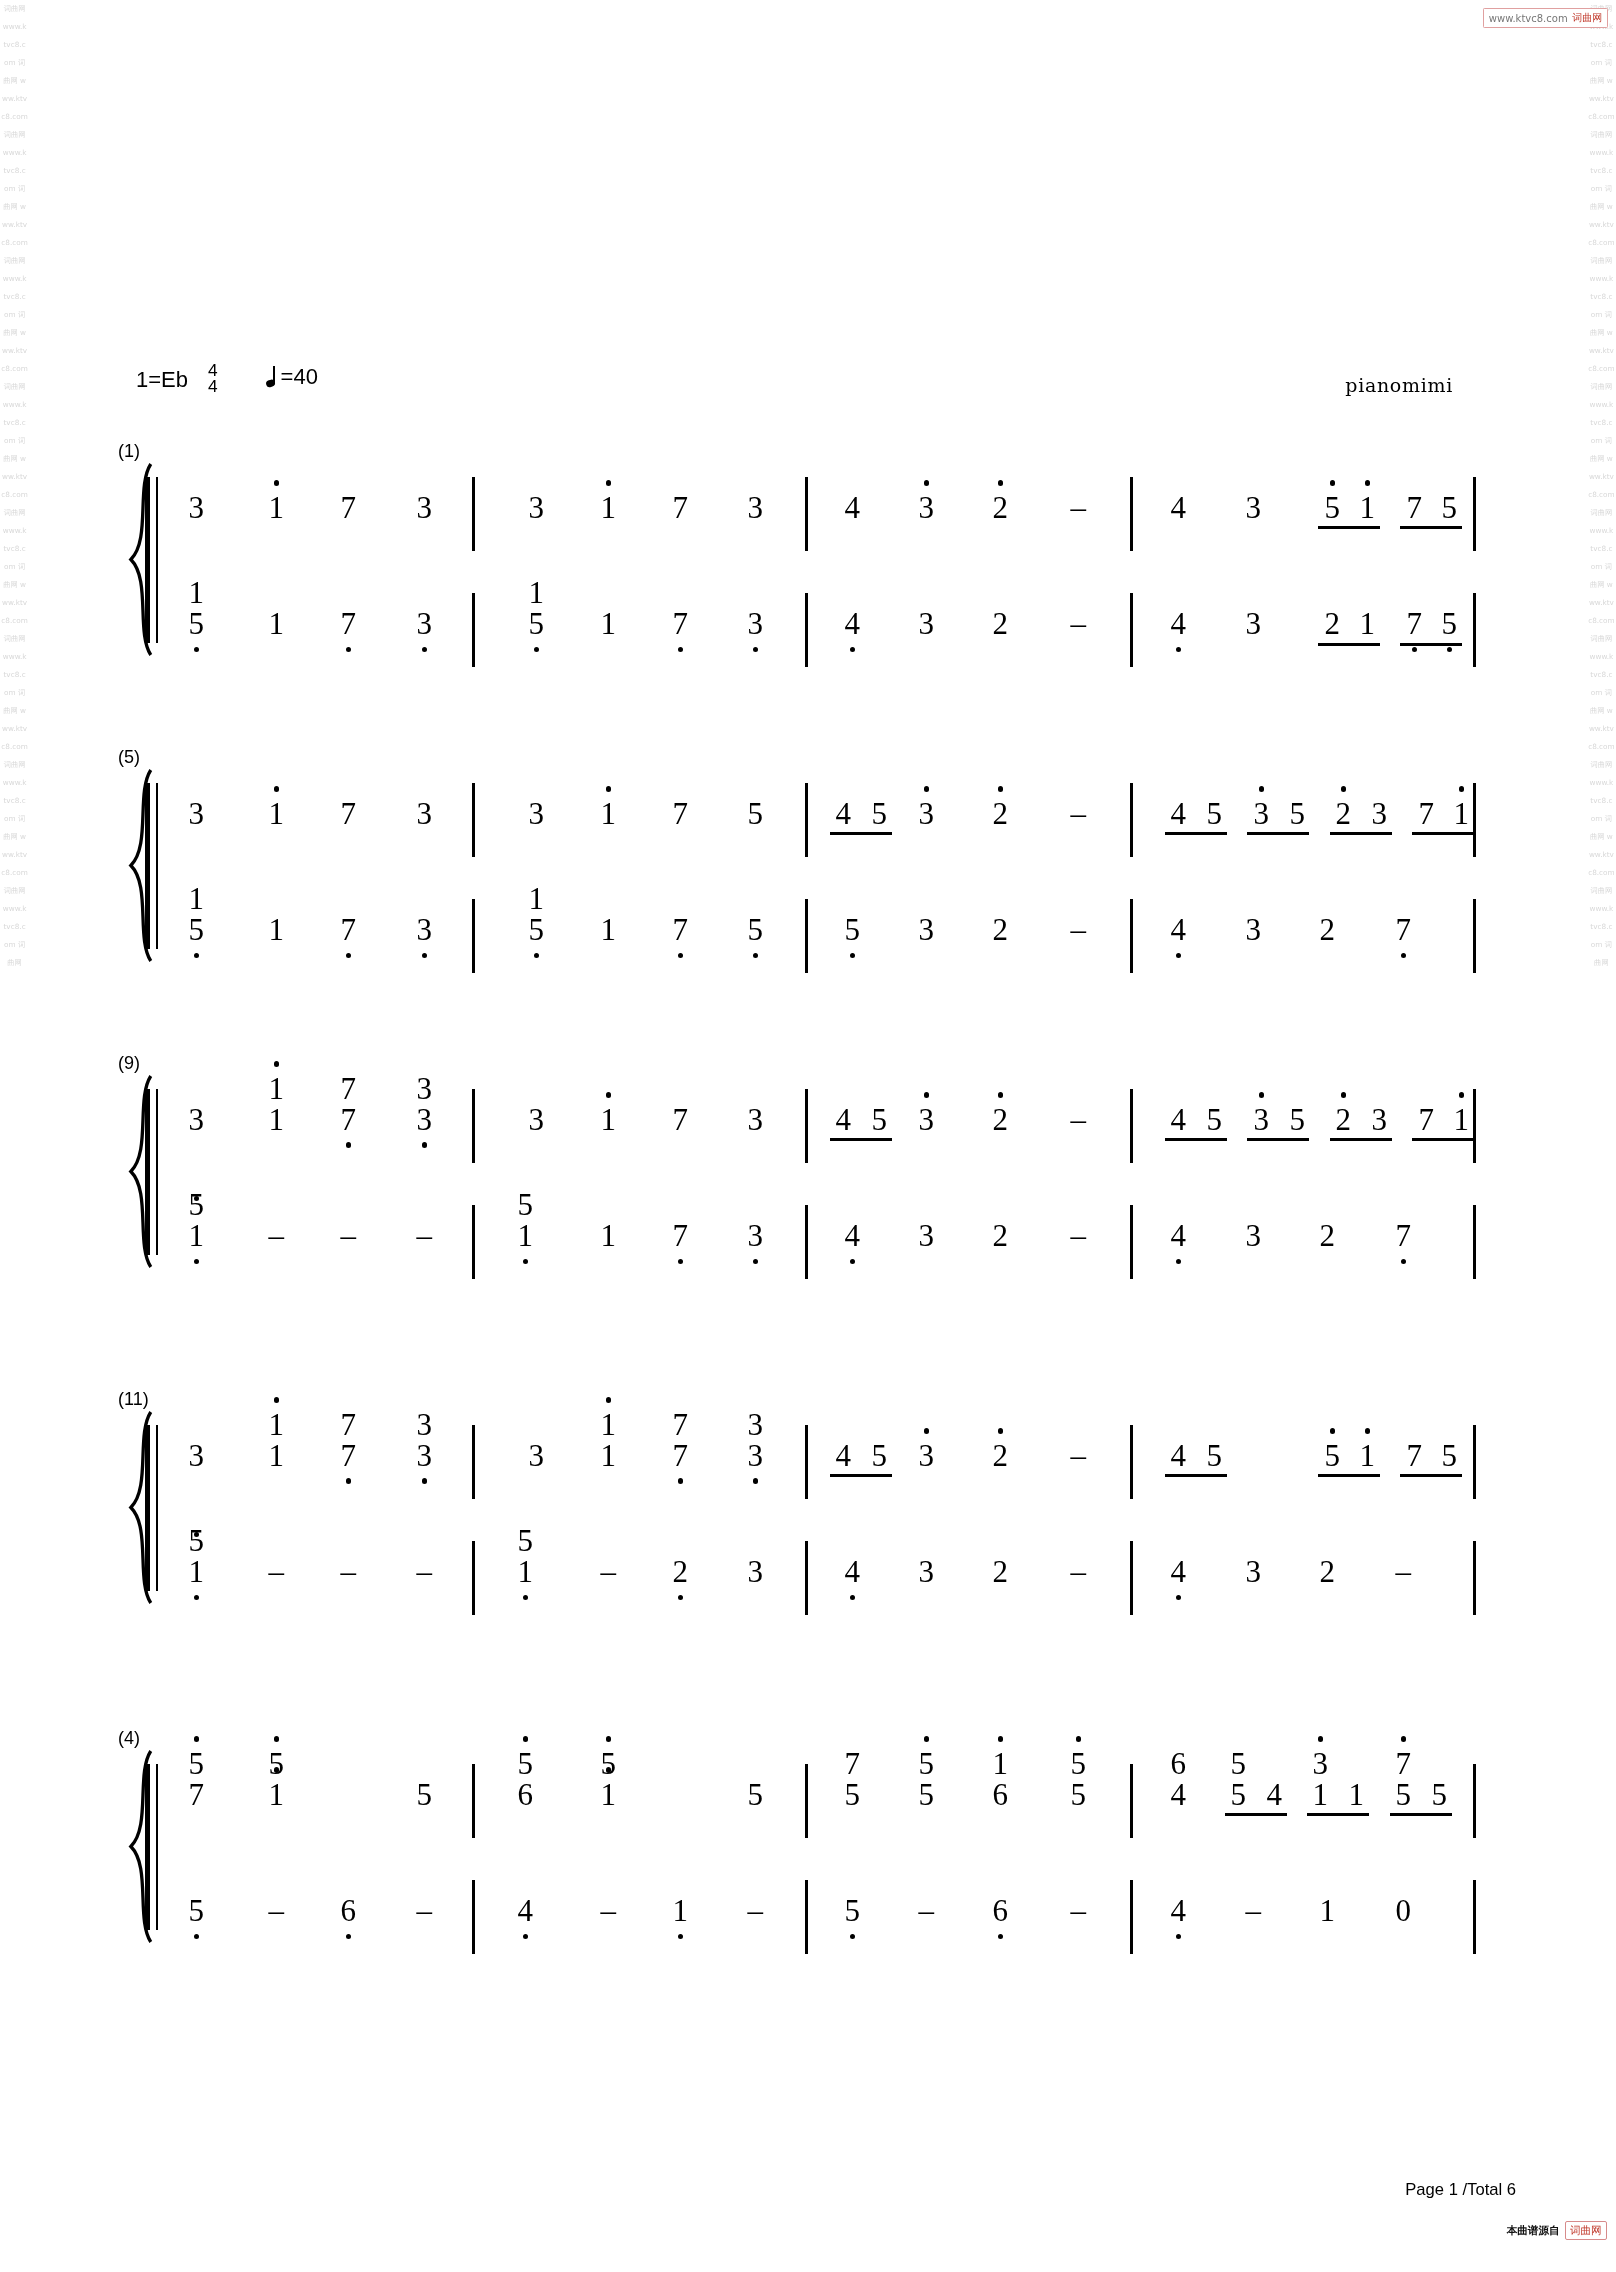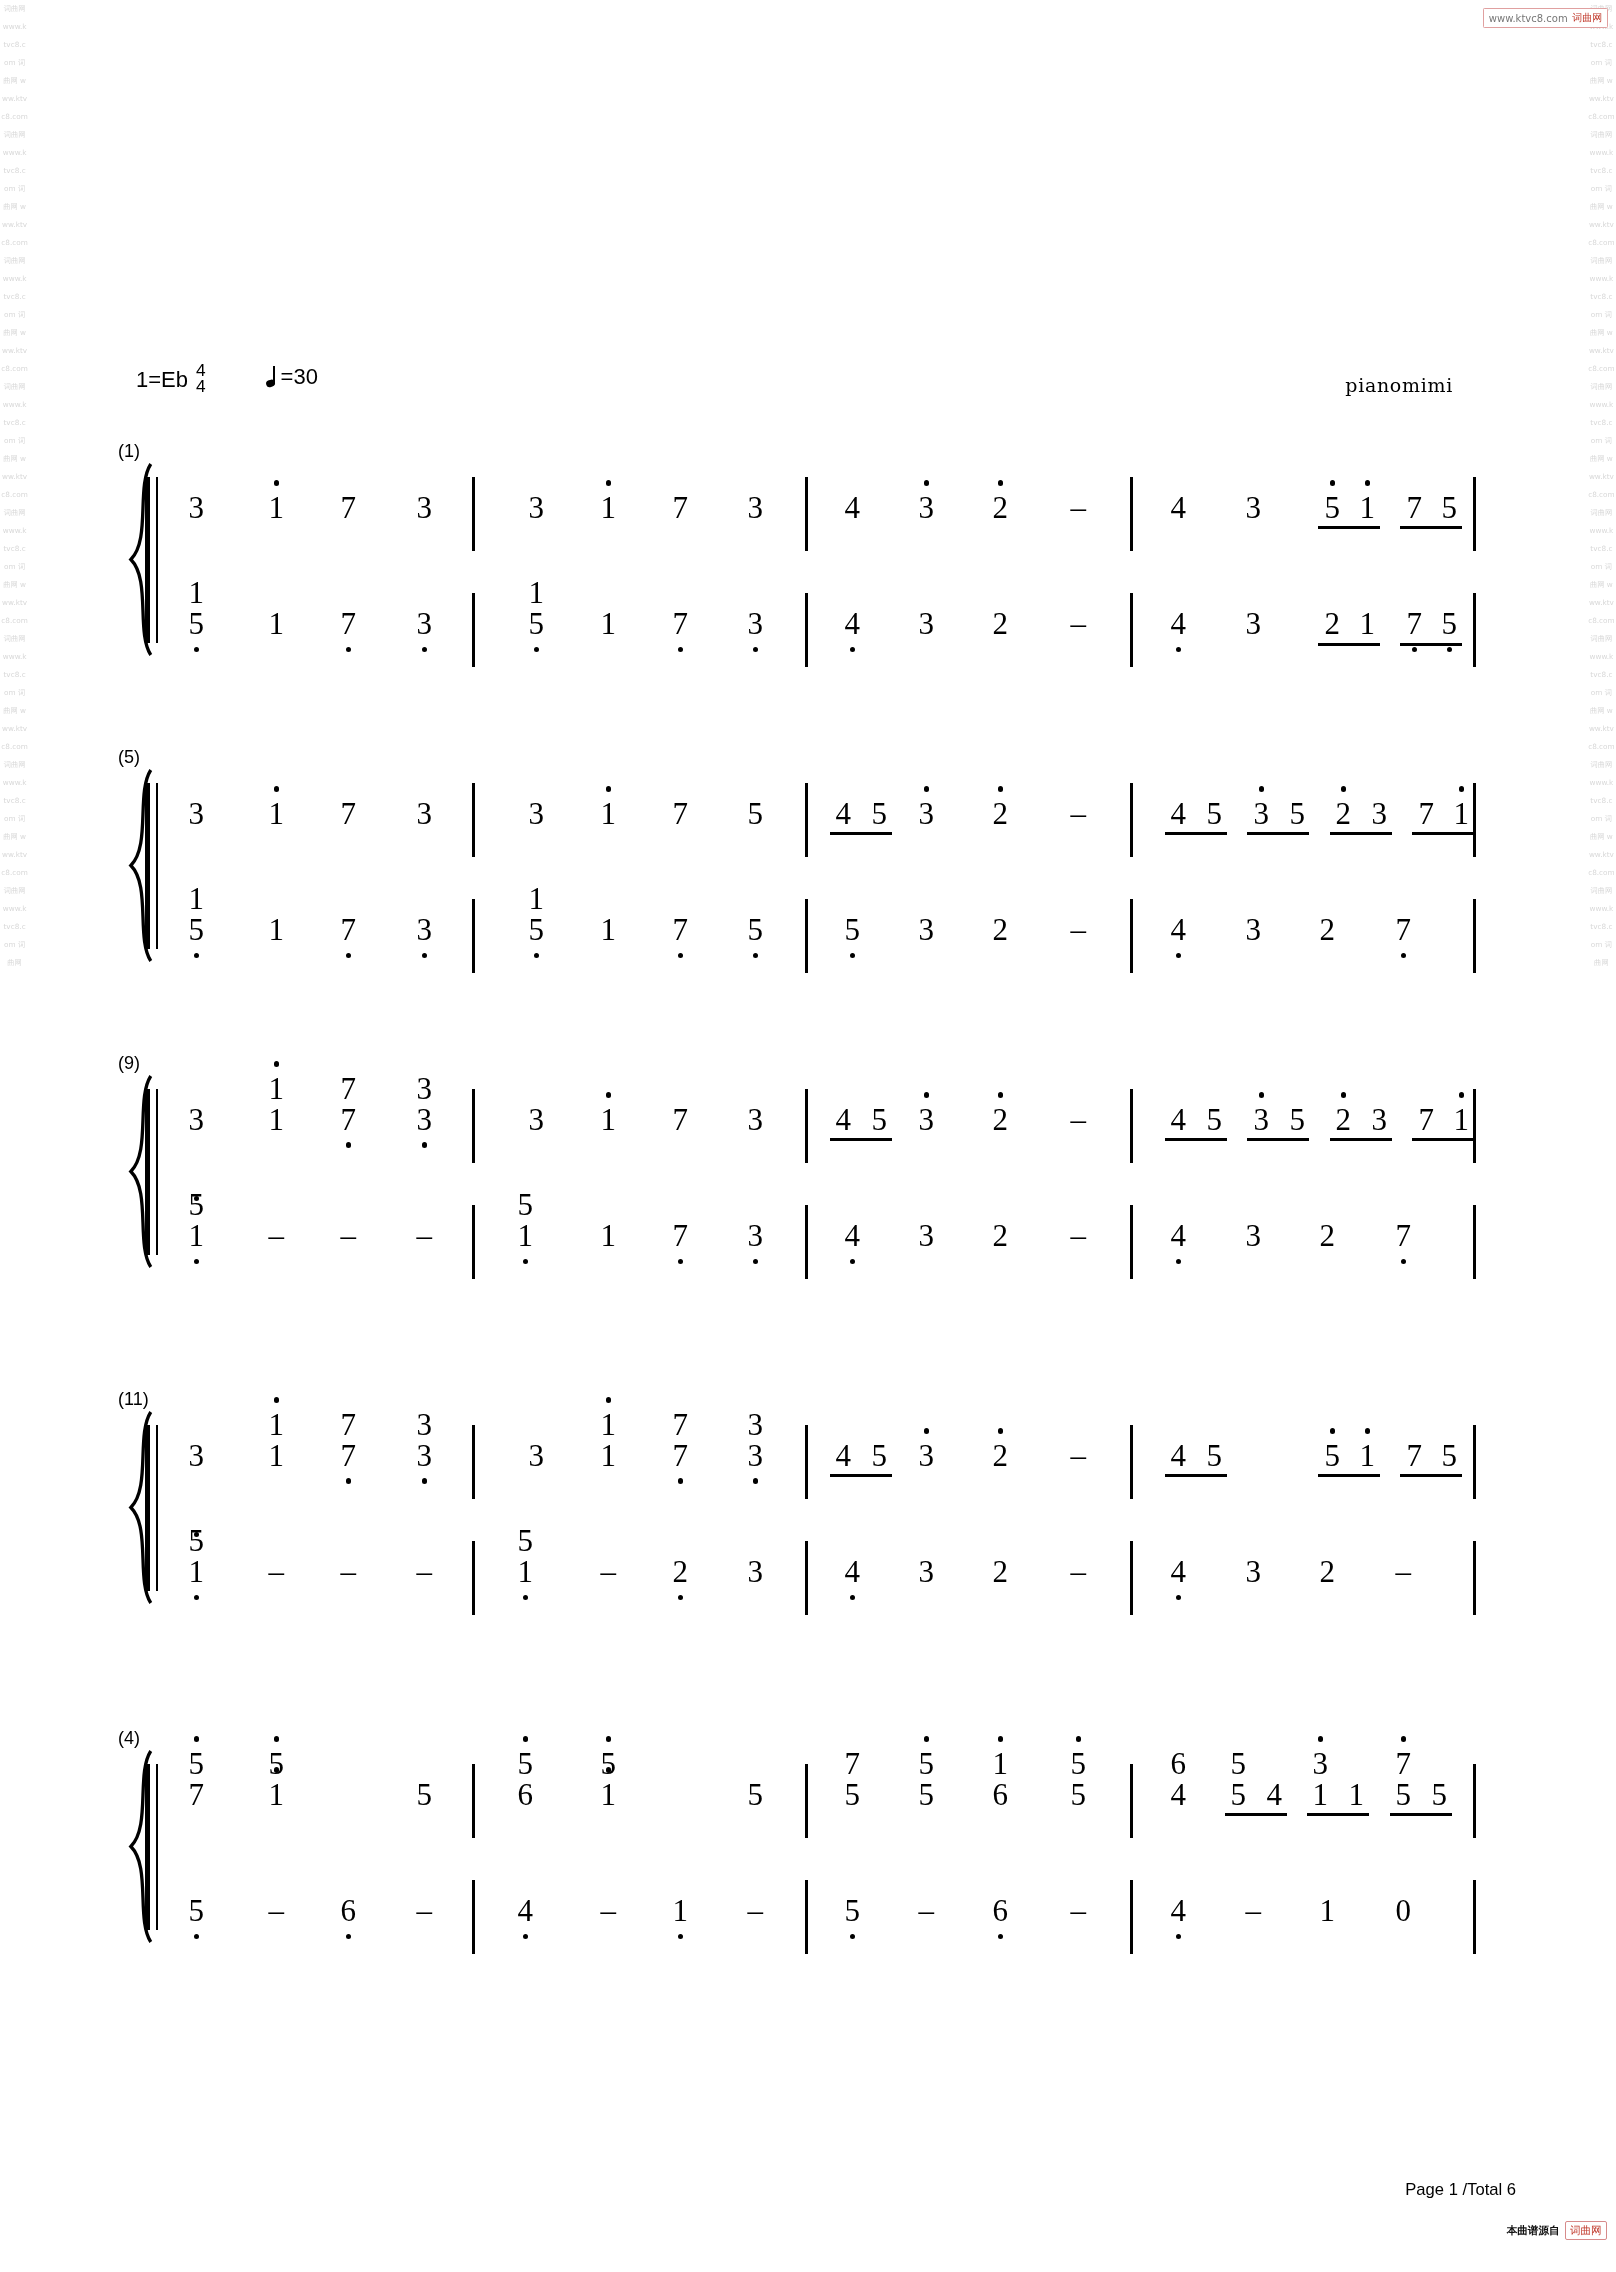--- a/index.html
+++ b/index.html
@@ -59,21 +59,21 @@
     font-size:36px;font-weight:bold;letter-spacing:0.7px;
   }
   .subtitle{
     position:absolute;left:0;right:0;top:321px;text-align:center;
     font-family:"DejaVu Serif", serif;
     font-size:20px;letter-spacing:0.7px;
   }
   .keysig{
     position:absolute;left:136px;top:364px;
     font-family:"Liberation Sans", sans-serif;font-size:22px;
-    display:flex;align-items:center;gap:8px;
+    display:flex;align-items:center;gap:20px;
   }
   .frac{display:inline-flex;flex-direction:column;align-items:center;
     line-height:0.92;font-size:17.3px;position:relative;top:-1.3px;}
   .tempo{
     position:absolute;left:266px;top:364px;
     font-family:"Liberation Sans", sans-serif;font-size:22px;
     display:flex;align-items:center;gap:4px;
   }
   .qnote{position:relative;display:inline-block;width:10.6px;height:22.6px;}
   .qnote .head{position:absolute;left:0;bottom:1.3px;width:8.6px;height:6.6px;
@@ -126,21 +126,21 @@
       <span>4</span>
       <span>4</span>
     </span>
   </div>
 
   <div class="tempo">
     <span class="qnote">
         <span class="head"></span>
         <span class="stem"></span>
       </span>
-    <span>=30</span>
+    <span>=40</span>
   </div>
 
   <div class="composer">pianomimi</div>
 
   <div id="systems">
       <div class="system" style="top: 465px; height: 199px;">
         <div class="sysnum">(1)</div>
         <div class="brace" style="top: -5.3px;"><svg width="31" height="199" viewBox="0 0 46 300" xmlns="http://www.w3.org/2000/svg">
             <path d="M40 6 C18 40 40 120 10 150 C40 180 18 260 40 294" fill="none" stroke="#000" stroke-width="5"></path>
           </svg></div>

